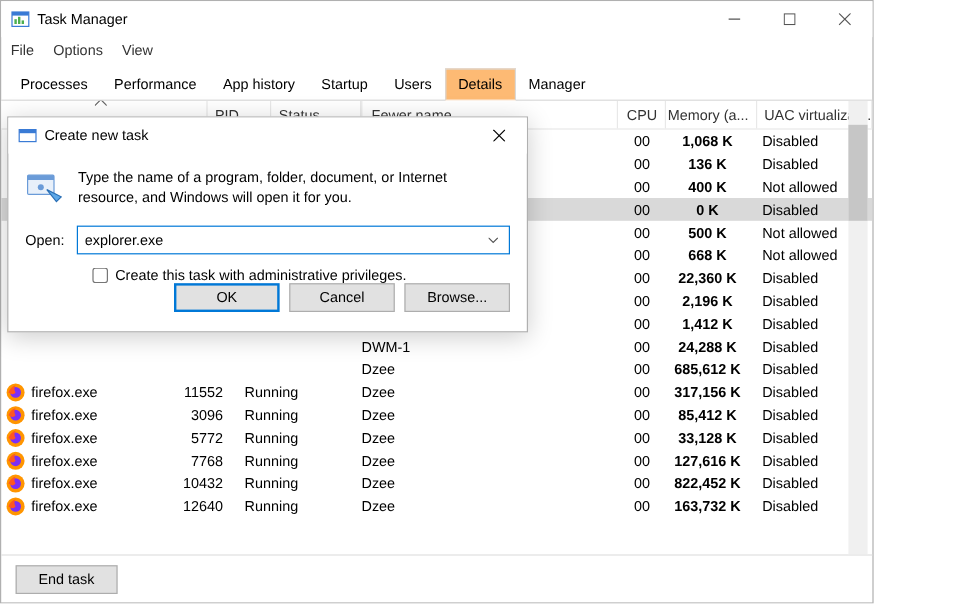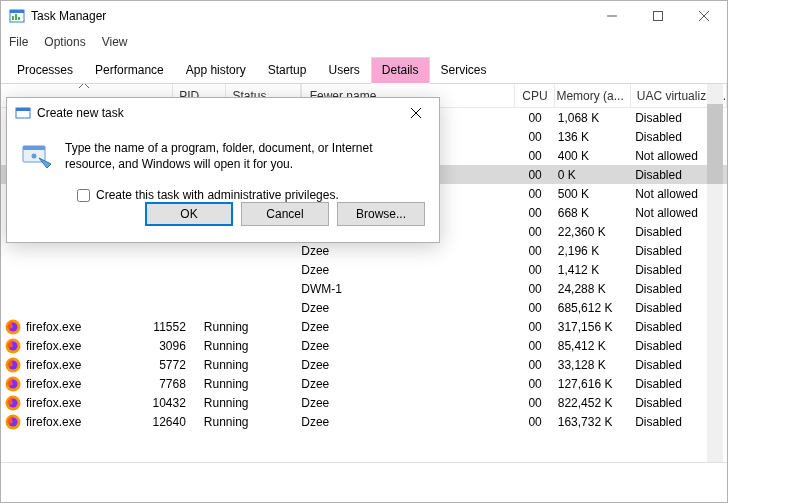--- a/index.html
+++ b/index.html
@@ -7,41 +7,41 @@
   .window { width: 728px; height: 503px; border: 1px solid #b0b0b0; background: #fff; display: flex; flex-direction: column; box-shadow: inset 0 0 0 3px #fff; }
   .titlebar { height: 30px; display: flex; align-items: center; padding: 0 0 0 8px; background: #fff; }
   .title-icon { width: 16px; height: 16px; margin-right: 6px; }
   .title-text { flex: 1; font-size: 12px; color: #000; }
   .win-btns { display: flex; }
   .win-btn { width: 46px; height: 30px; display: flex; align-items: center; justify-content: center; color: #666; }
   .win-btn svg { stroke: #555; }
   .menubar { height: 22px; display: flex; align-items: center; padding: 0 8px; gap: 16px; font-size: 12px; color: #333; }
   .tabs { display: flex; border-bottom: 1px solid #d9d9d9; padding-left: 5px; font-size: 12px; margin-top: 4px; }
   .tab { padding: 5px 10px 6px; border: 1px solid transparent; border-bottom: none; margin-bottom: -1px; }
-  .tab.active { border: 1px solid #d9d9d9; border-bottom: 1px solid #fff; background: #f9a8d4; }
+  .tab.active { border: 1px solid #d9d9d9; border-bottom: 1px solid #fff; background: #fdba74; }
   .content { flex: 1; position: relative; overflow: hidden; }
   .header-row { display: flex; font-size: 12px; background: #fff; height: 24px; align-items: center; border-bottom: 1px solid #e8e8e8; padding-left: 32px;}
   .header-cell { border-right: 1px solid #e8e8e8; padding: 4px 6px; overflow: hidden; white-space: nowrap; color: #333; display:flex; align-items:center; height:100%;}
   .col-name { width: 152px; }
   .col-pid { width: 57px; }
   .col-status { width: 80px; }
   .col-user { width: 233px; padding-left:8px;}
   .col-cpu { width: 42px; text-align: right; justify-content:flex-end;}
   .col-mem { width: 82px; text-align: right; justify-content:flex-end;}
   .col-uac { width: 104px; }
   .rows { position: relative; }
   .row { display: flex; height: 19px; align-items: center; font-size: 12px; }
   .row.selected { background: #d9d9d9; }
   .cell { padding: 1px 6px; overflow: hidden; white-space: nowrap; }
   .cell-name { width: 152px; display: flex; align-items: center; gap: 5px; padding-left:4px;}
   .cell-pid { width: 57px; text-align: right; padding-right:12px;}
   .cell-status { width: 80px; }
   .cell-user { width: 233px; padding-left:8px;margin-left:20px;}
   .cell-cpu { width: 42px; text-align: right; padding-right:10px;}
-  .cell-mem { width: 82px; text-align: left; padding-right:8px;}
+  .cell-mem { width: 82px; text-align: center; padding-right:8px;font-weight:bold;}
   .cell-uac { width: 104px; }
   .ff-icon { width: 16px; height: 16px; }
   .scrollbar { position: absolute; right: 4px; top: 0; width: 16px; height: 100%; background: #f0f0f0; }
   .scrollbar-thumb { position: absolute; left: 0; top: 20px; width: 16px; height: 80px; background: #c6c6c6; }
   .footer { height: 40px; display: flex; align-items: center; padding: 0 12px; border-top: 1px solid #e0e0e0; justify-content: space-between; }
   .fewer { display: flex; align-items: center; gap: 6px; font-size: 12px;}
   .circle-btn { width: 20px; height: 20px; border: 1px solid #888; border-radius: 50%; display: flex; align-items: center; justify-content: center; }
   .btn { border: 1px solid #adadad; background: #e1e1e1; padding: 4px 18px; font-size: 12px; font-family:inherit;}
   .dialog { position: absolute; left: 6px; top: 97px; width: 434px; background: #fff; border: 1px solid #b0b0b0; box-shadow: 0 4px 20px rgba(0,0,0,.2); z-index: 100;}
   .dialog-titlebar { height: 30px; display: flex; align-items: center; padding: 0 0 0 8px; background: #fff; }
@@ -100,21 +100,21 @@
     <span>Options</span>
     <span>View</span>
   </div>
   <div class="tabs" id="tabstrip">
       <div class="tab">Processes</div>
       <div class="tab">Performance</div>
       <div class="tab">App history</div>
       <div class="tab">Startup</div>
       <div class="tab">Users</div>
       <div class="tab active">Details</div>
-      <div class="tab">Services</div>
+      <div class="tab">Manager</div>
     </div>
   <div class="content">
     <div style="position:relative;">
       <div class="header-row" style="position:relative;">
         <svg class="sort-arrow" width="10" height="6">
             <polyline points="0,5 5,0 10,5" fill="none" stroke="#666"></polyline>
           </svg>
         <div class="header-cell col-name" style="position:relative;"></div>
         <div class="header-cell col-pid">PID</div>
         <div class="header-cell col-status">Status</div>
@@ -319,20 +319,21 @@
             <div class="cell cell-mem">163,732 K</div>
             <div class="cell cell-uac">Disabled</div>
           </div>
         </div>
     </div>
     <div class="scrollbar">
       <div class="scrollbar-thumb"></div>
     </div>
   </div>
   <div class="footer">
+    <button class="btn">End task</button>
   </div>
 </div>
 
 <div class="dialog">
   <div class="dialog-titlebar">
     <span class="title-icon">
       <svg viewBox="0 0 16 16">
           <rect x="1" y="3" width="14" height="10" fill="#fff" stroke="#3a7bd5"></rect>
           <rect x="1" y="3" width="14" height="3" fill="#3a7bd5"></rect>
         </svg>
@@ -352,20 +353,31 @@
       <span class="dlg-icon">
         <svg viewBox="0 0 32 32">
             <rect x="2" y="6" width="22" height="16" rx="1" fill="#e8f0fa" stroke="#6a9bd8"></rect>
             <rect x="2" y="6" width="22" height="4" fill="#6a9bd8"></rect>
             <path d="M18 18 L30 24 L26 28 Z" fill="#5da8e8" stroke="#2a6fb5"></path>
             <circle cx="13" cy="16" r="2.5" fill="#6a9bd8"></circle>
           </svg>
       </span>
       <div class="dlg-desc">Type the name of a program, folder, document, or Internet resource, and Windows will open it for you.</div>
     </div>
+    <div class="dlg-row2">
+      <label>Open:</label>
+      <div class="combo">
+        <input type="text" value="explorer.exe" style="">
+        <span class="chev">
+            <svg width="8" height="5">
+              <polyline points="0,0 4,4 8,0" fill="none" stroke="#555"></polyline>
+            </svg>
+          </span>
+      </div>
+    </div>
     <div class="dlg-row3">
       <input type="checkbox" style="">
       <label>Create this task with administrative privileges.</label>
     </div>
     <div class="dlg-btns">
       <button class="dlg-btn primary">OK</button>
       <button class="dlg-btn">Cancel</button>
       <button class="dlg-btn">Browse...</button>
     </div>
   </div>

